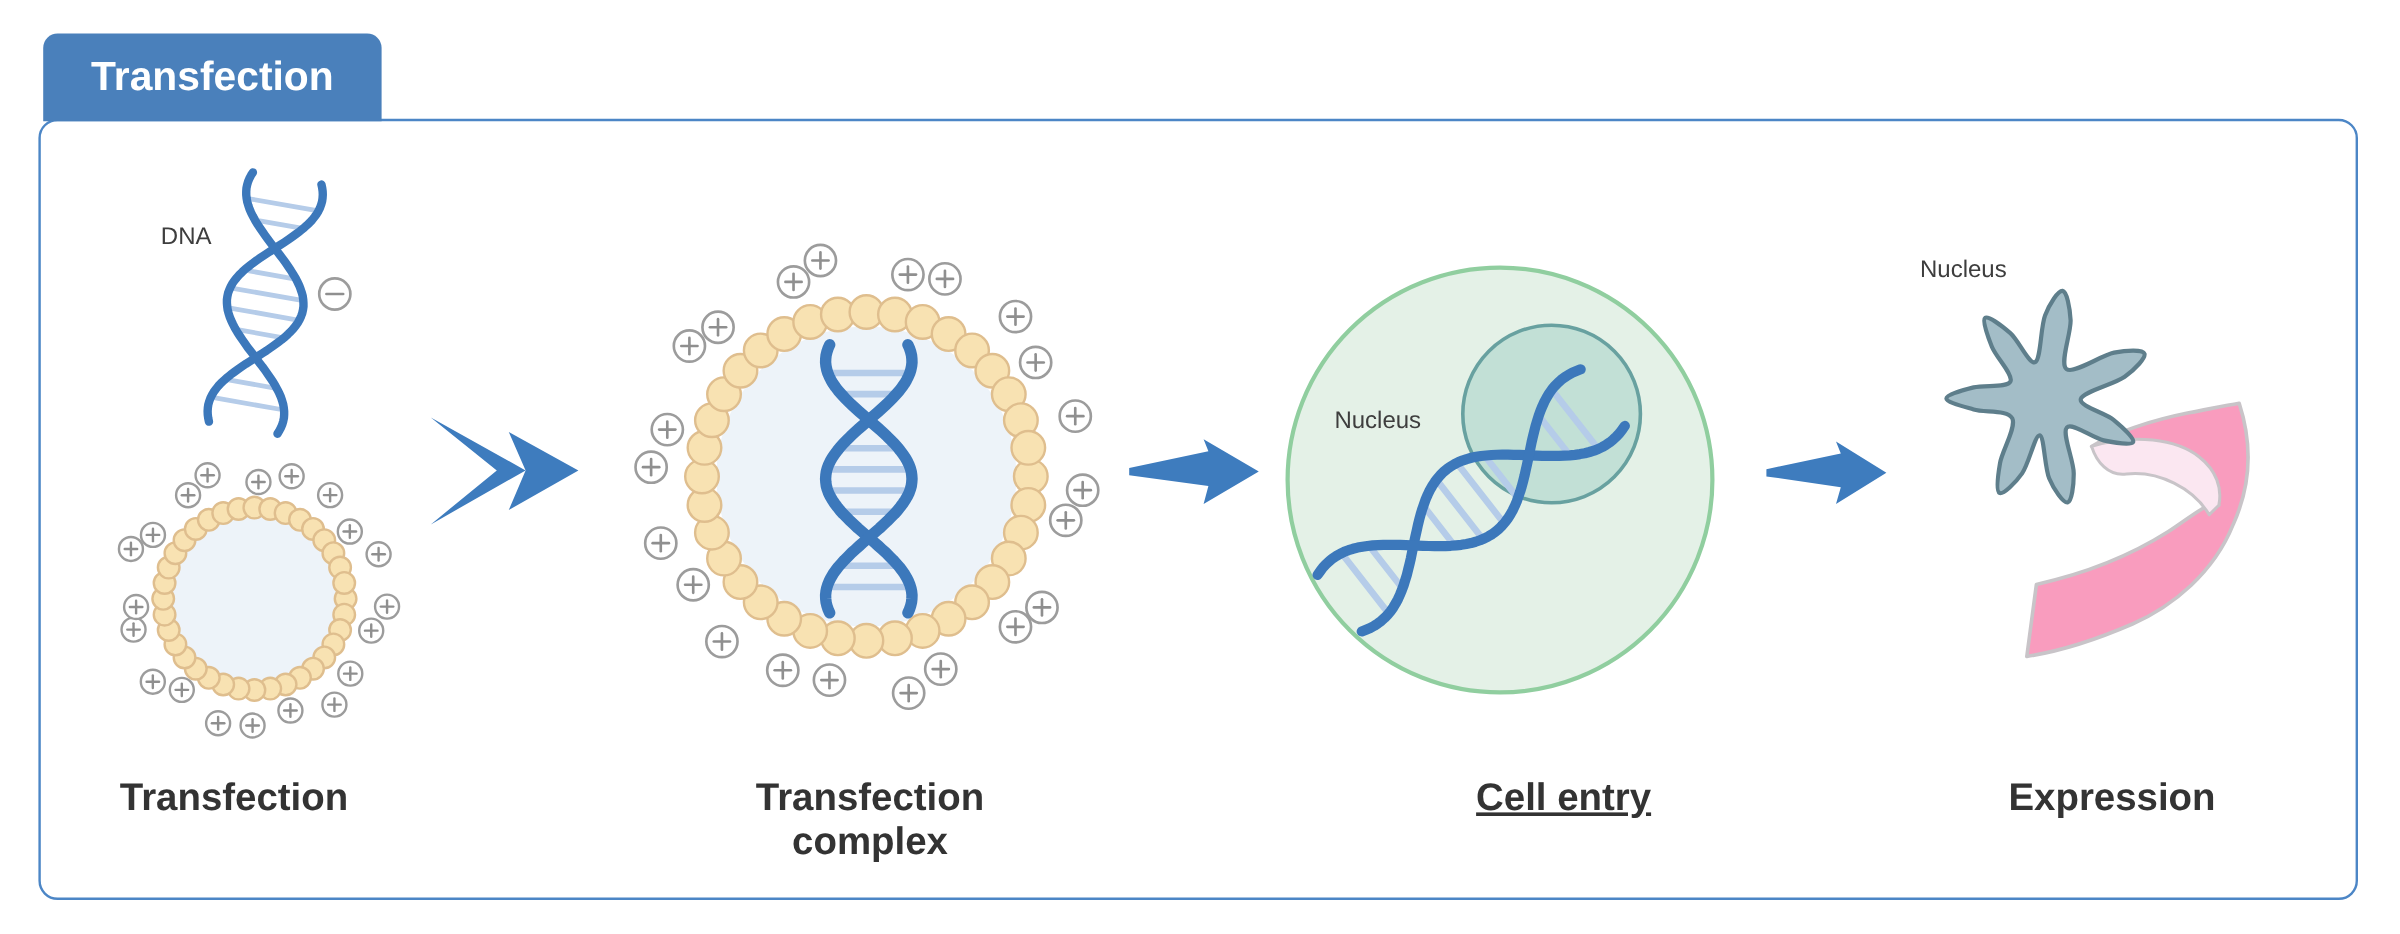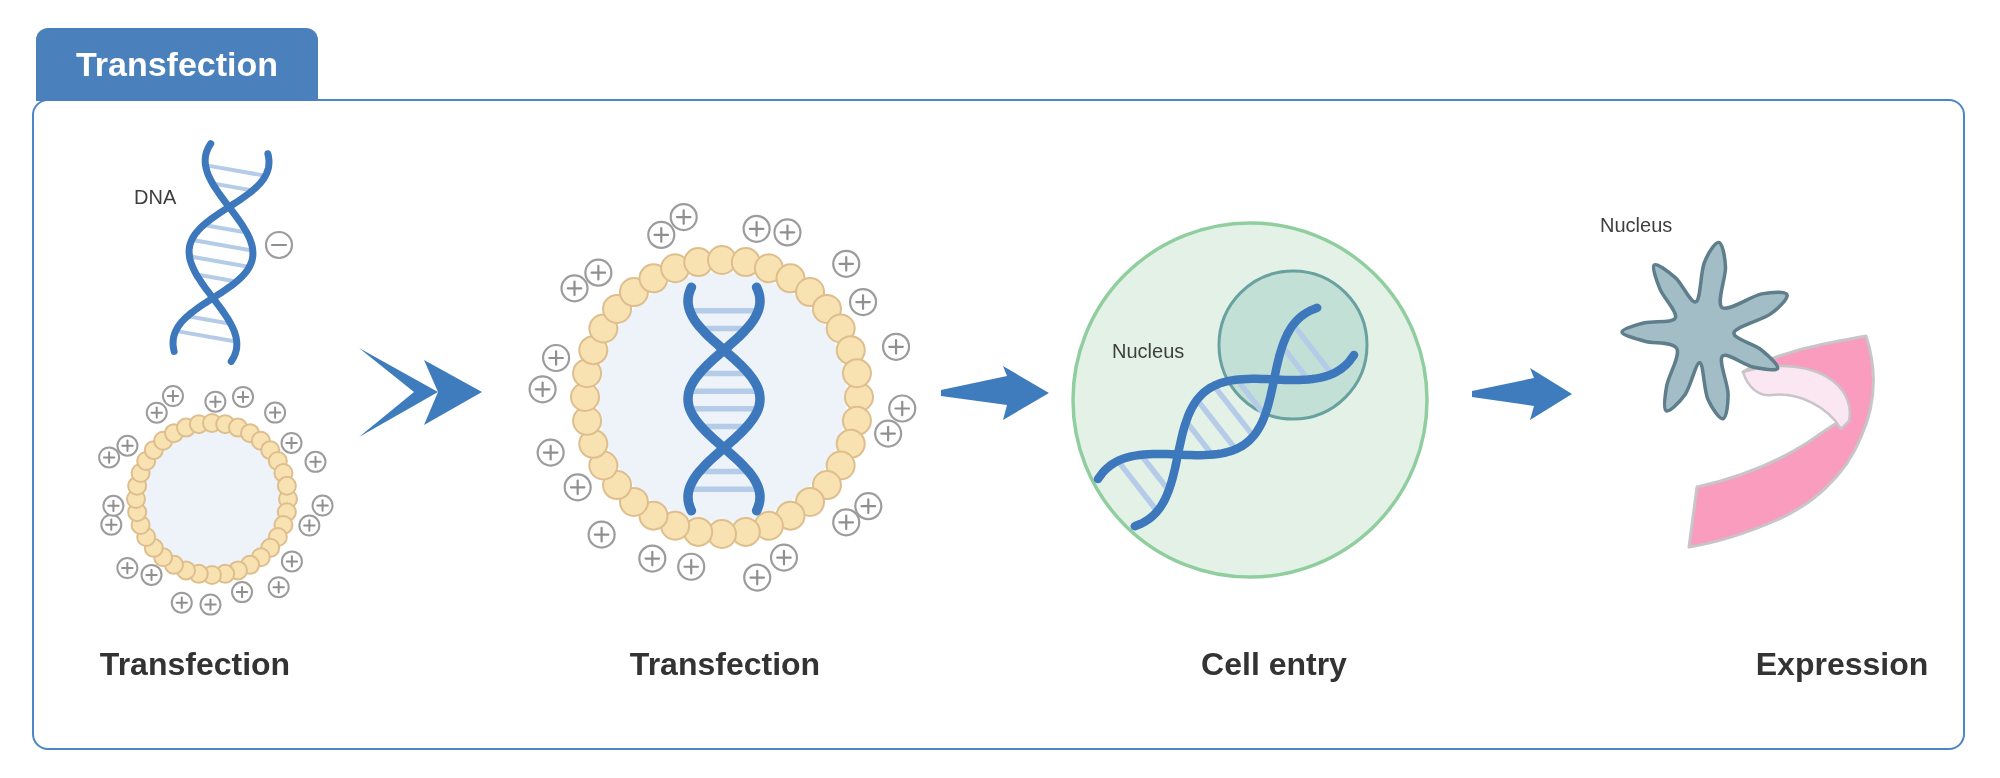--- a/index.html
+++ b/index.html
@@ -10,21 +10,21 @@
   .tab{position:absolute;left:36px;top:28px;width:282px;height:73px;background:#4A80BB;
        border-radius:12px 12px 0 0;display:flex;align-items:center;justify-content:center;
        color:#ffffff;font-size:34px;font-weight:700;}
   svg.art{position:absolute;left:0;top:0;}
   .ann{position:absolute;color:#3E3E3E;font-size:20px;white-space:nowrap;}
   #ann-dna{left:134px;top:186px;}
   #ann-nucleus{left:1112px;top:340px;text-align:right;}
   #ann-protein{left:1600px;top:214px;}
   .slabel{position:absolute;top:646px;transform:translateX(-50%);text-align:center;
           color:#333333;font-size:32px;font-weight:700;line-height:37px;white-space:nowrap;}
-  #sl1{left:195px;} #sl2{left:725px;} #sl3{left:1274px;} #sl4{left:1842px;}
+  #sl1{left:195px;} #sl2{left:725px;} #sl3{left:1303px;text-decoration:underline;} #sl4{left:1760px;}
 </style>
 </head>
 <body>
 
 <div class="canvas">
 
   <div class="panel"></div>
 
   <div class="tab">
     <span>Transfection</span>
@@ -312,20 +312,21 @@
 
   <div class="ann" id="ann-dna">DNA</div>
   <div class="ann" id="ann-nucleus">Nucleus</div>
   <div class="ann" id="ann-protein">Nucleus</div>
 
   <div class="slabel" id="sl1">
     <div>Transfection</div>
   </div>
   <div class="slabel" id="sl2">
     <div>Transfection</div>
+    <div>complex</div>
   </div>
   <div class="slabel" id="sl3">
     <div>Cell entry</div>
   </div>
   <div class="slabel" id="sl4">
     <div>Expression</div>
   </div>
 
 </div>
 

